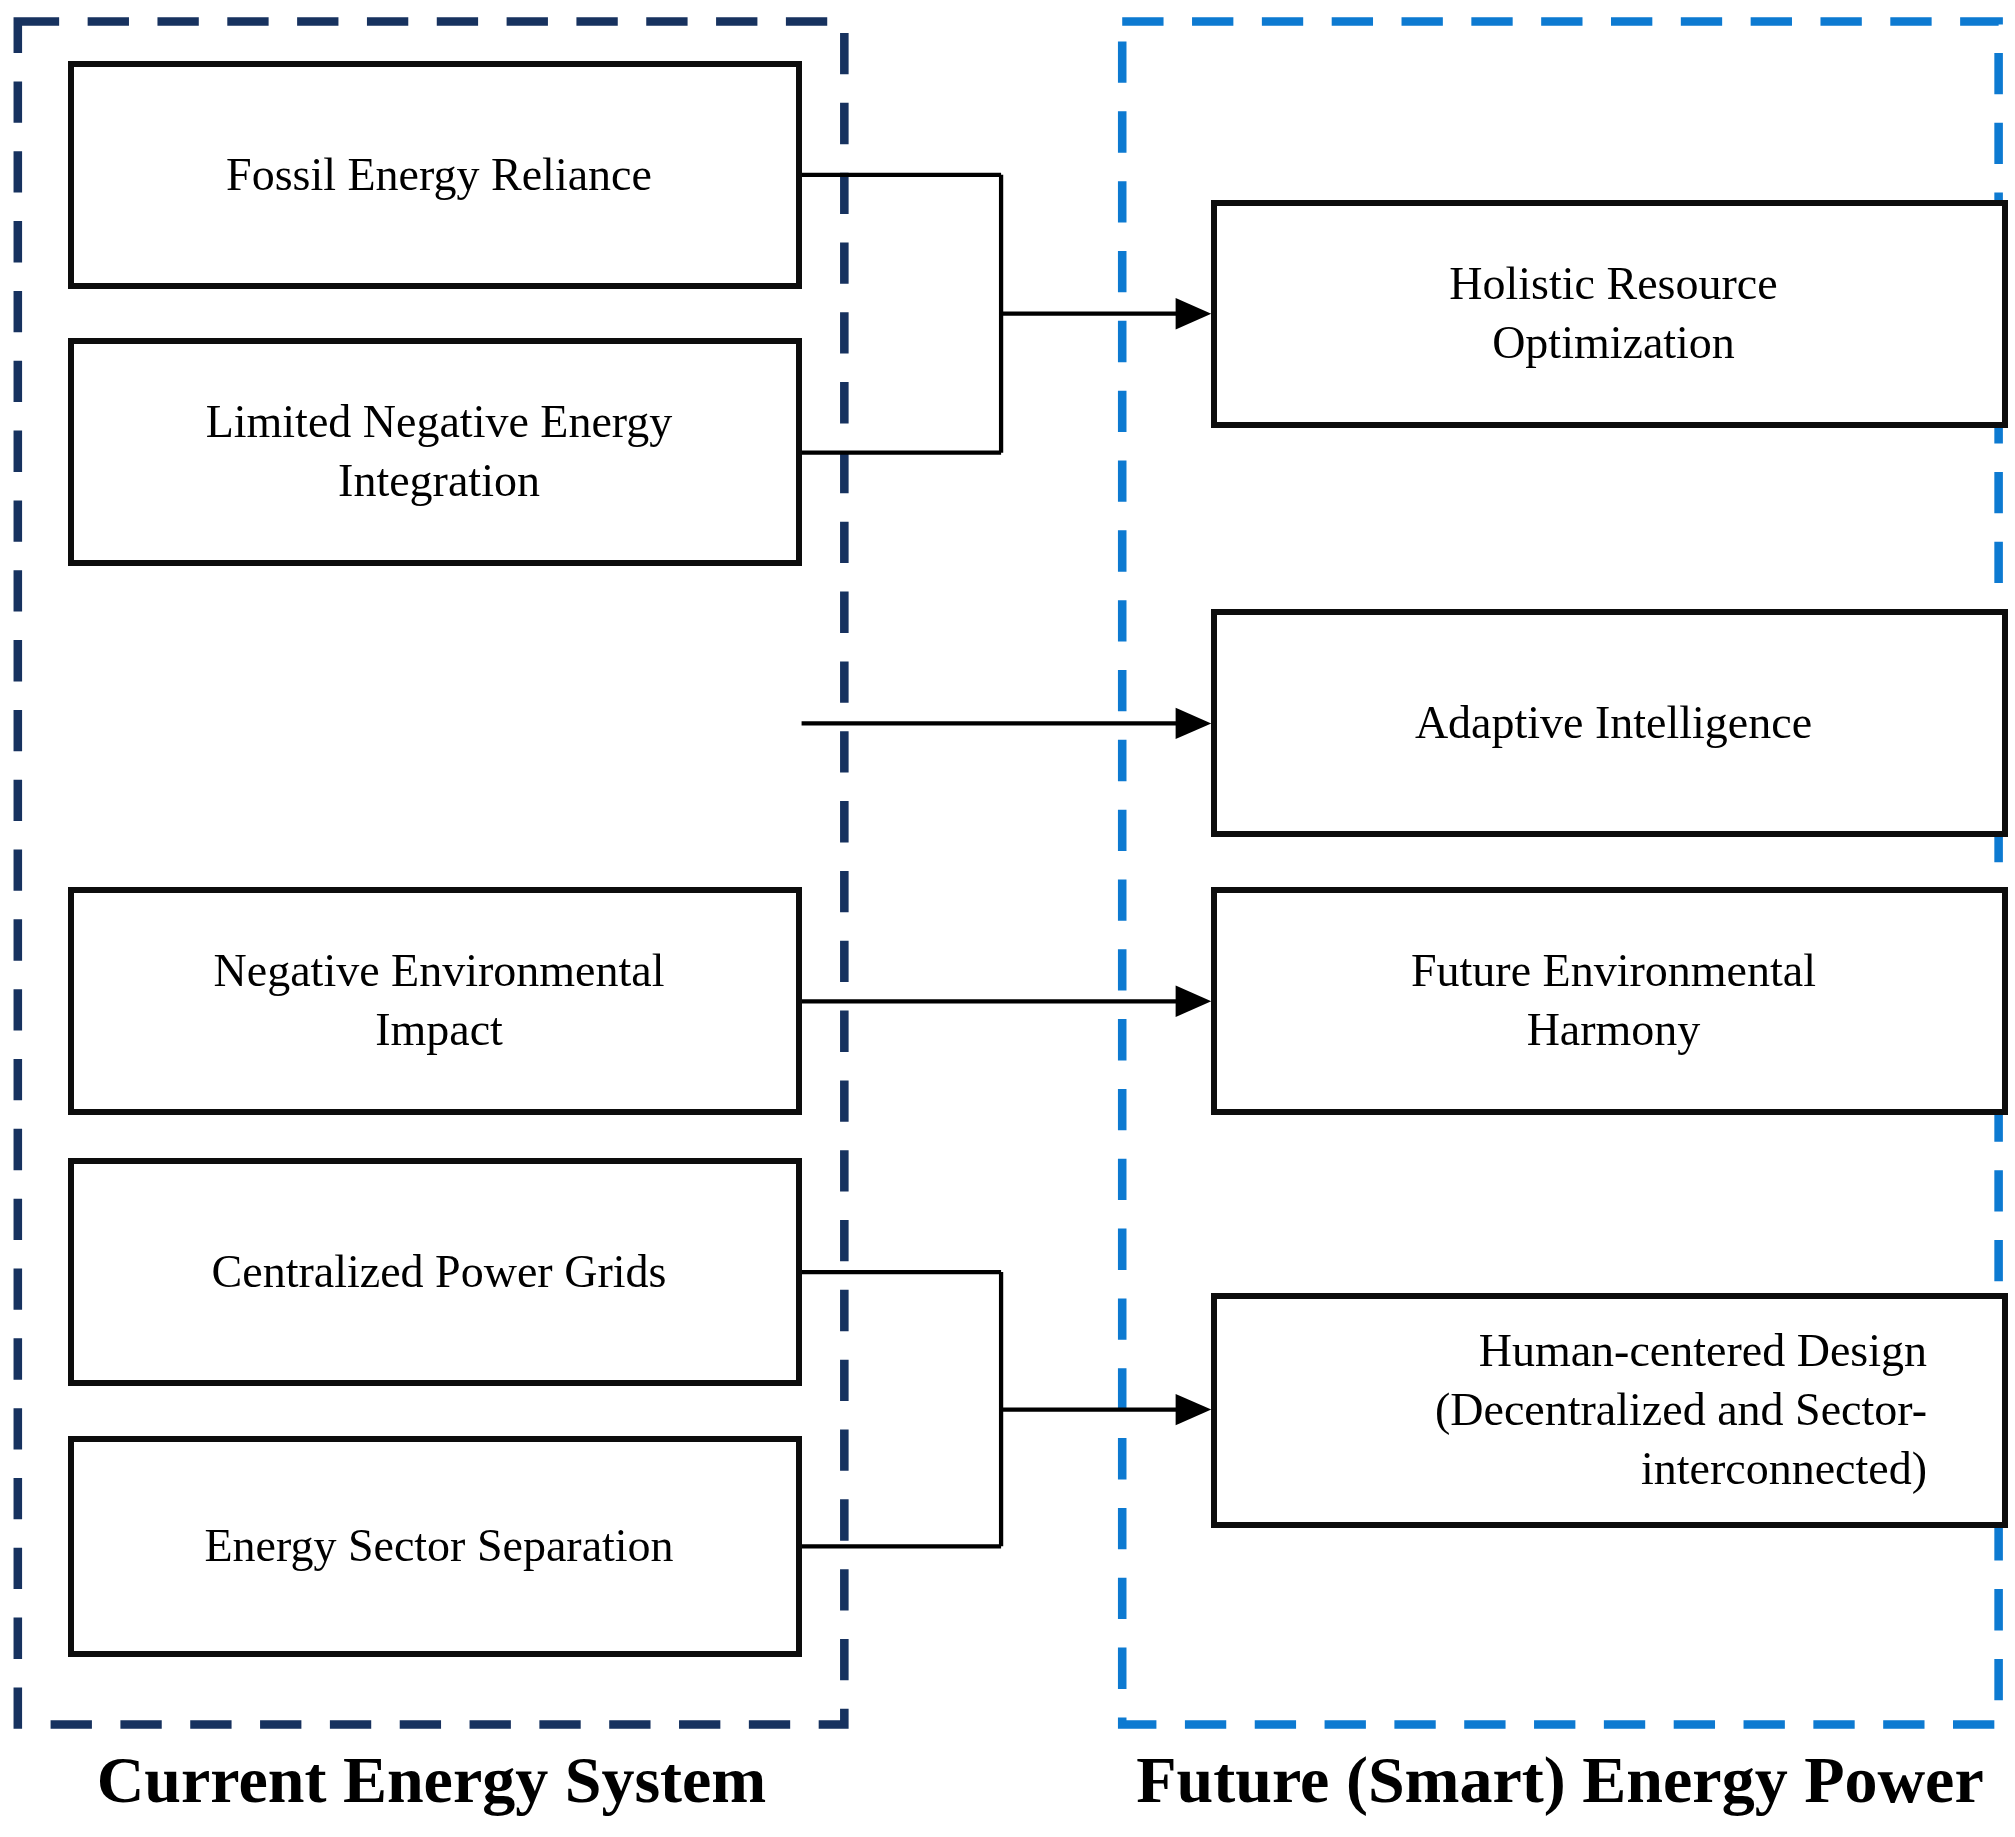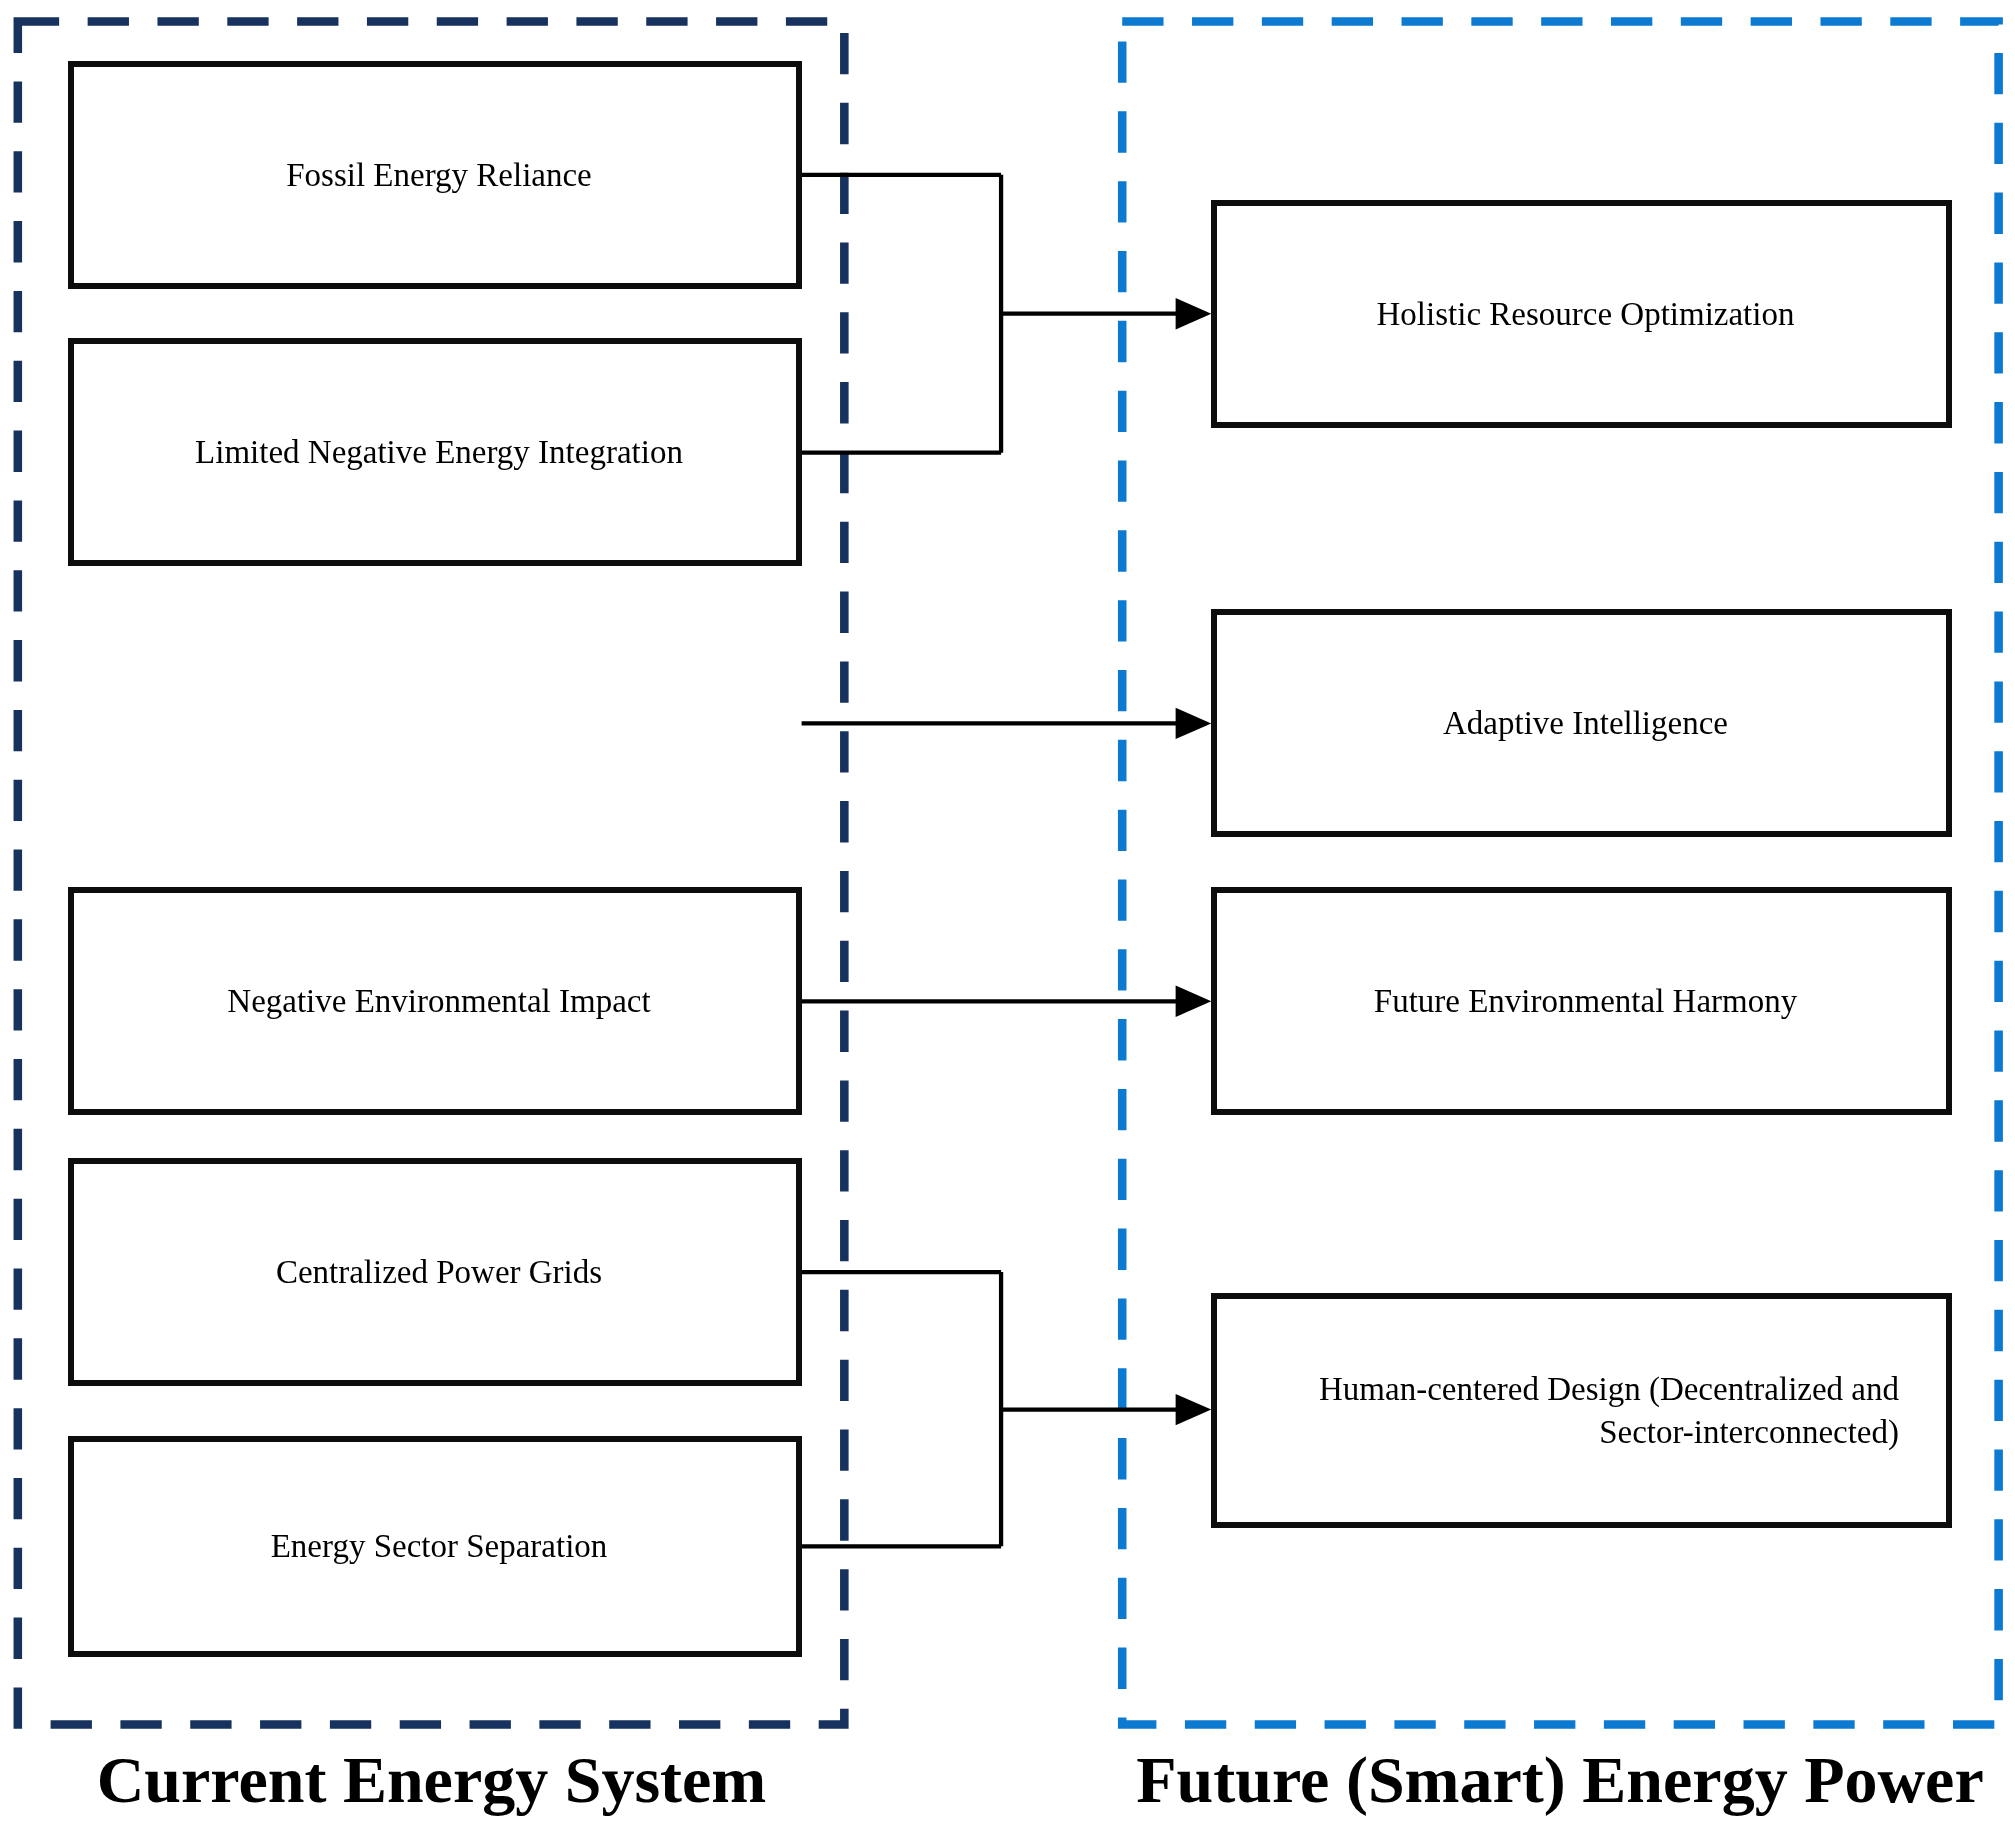--- a/index.html
+++ b/index.html
@@ -41,27 +41,27 @@
   .node {
     position: absolute;
     z-index: 2;
     box-sizing: border-box;
     background: #ffffff;
     border: 6.4px solid var(--box-border, #0d0d0d);
     display: flex;
     align-items: center;
     justify-content: center;
     text-align: center;
-    font-size: 33px;
+    font-size: 46px;
     line-height: 1.28;
     padding-left: 8px;
   }
   .node .box-text { display: inline-block; }
   .left-node  { left: 68px;  width: 734px; }
-  .right-node { left: 1211px; width: 741px; }
+  .right-node { left: 1211px; width: 797px; }
   #node-b1 { top: 61px;   height: 228px; }
   #node-b2 { top: 338px;  height: 228px; }
   #node-b3 { top: 609px;  height: 228px; }
   #node-b4 { top: 887px; height: 228px; }
   #node-b5 { top: 1158px; height: 228px; text-align: center; }
   #node-b6 { top: 1436px; height: 221px; }
   #node-r1 { top: 200px;  height: 228px; }
   #node-r2 { top: 609px;  height: 228px; }
   #node-r3 { top: 887px; height: 228px; }
   #node-r4 { top: 1293px; height: 235px; text-align: right; }

